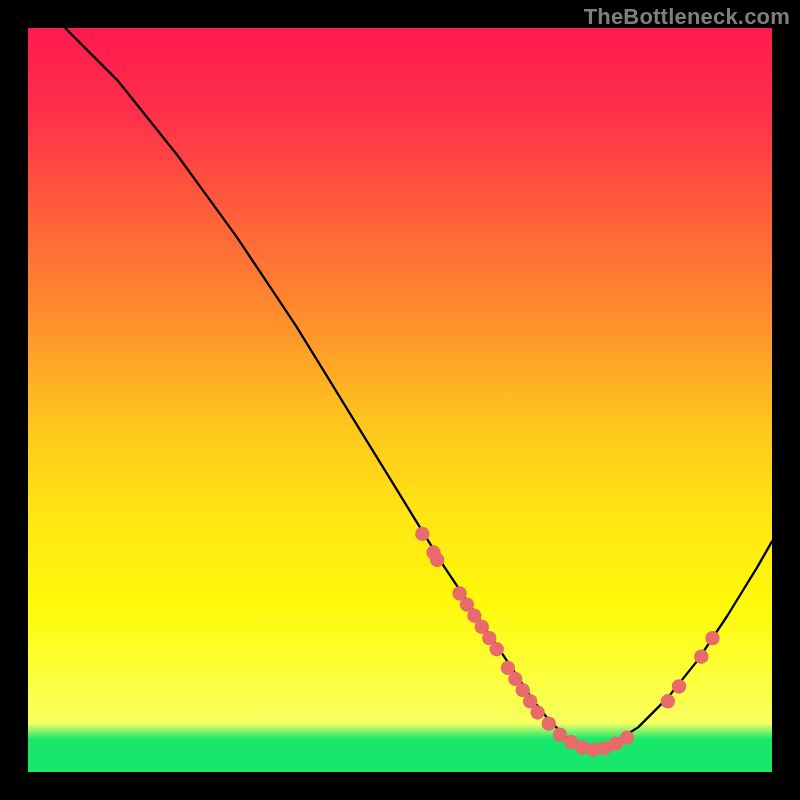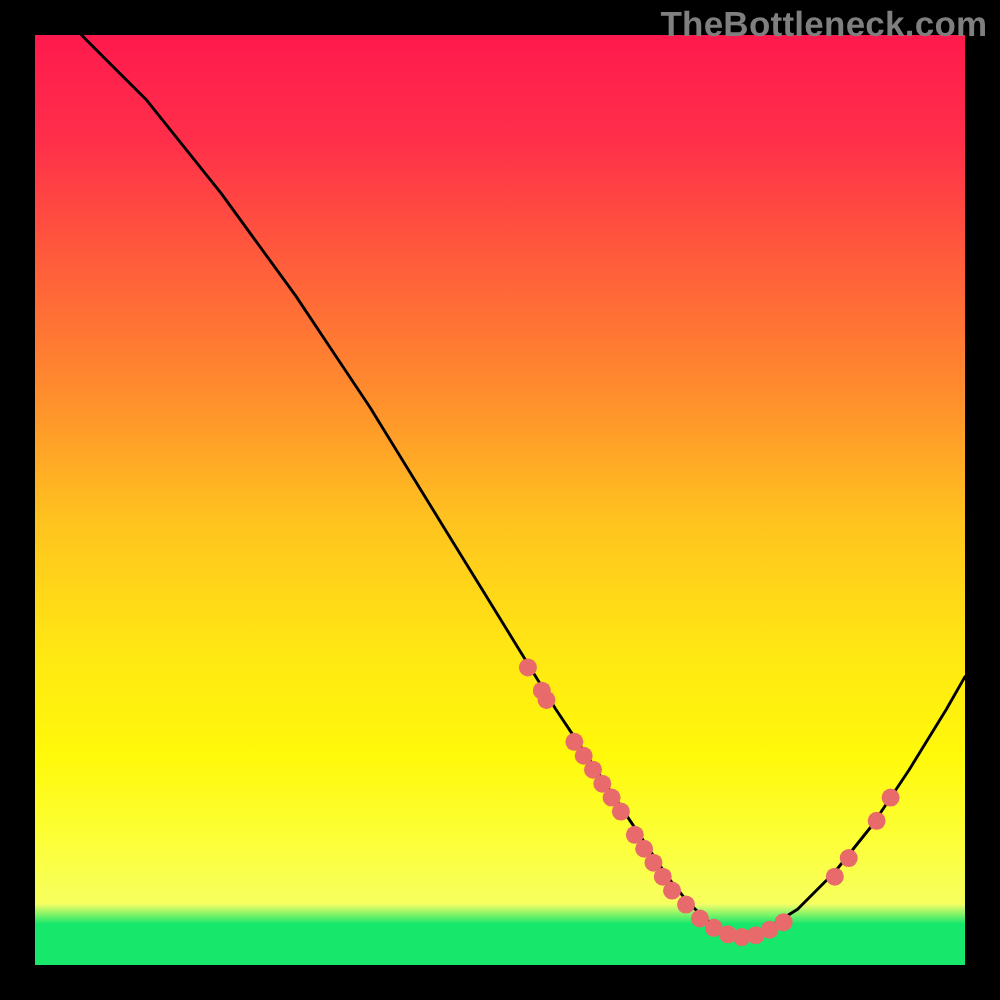--- a/index.html
+++ b/index.html
@@ -13,21 +13,21 @@
   .container {
     position: relative;
     width: 800px;
     height: 800px;
   }
   .watermark {
     position: absolute;
     top: 4px;
     right: 10px;
     font-family: Arial, Helvetica, sans-serif;
-    font-size: 28px;
+    font-size: 22px;
     font-weight: bold;
     color: #7f7f7f;
     z-index: 50;
     letter-spacing: 0.2px;
   }
   svg {
     display: block;
   }
 </style>
 </head>

